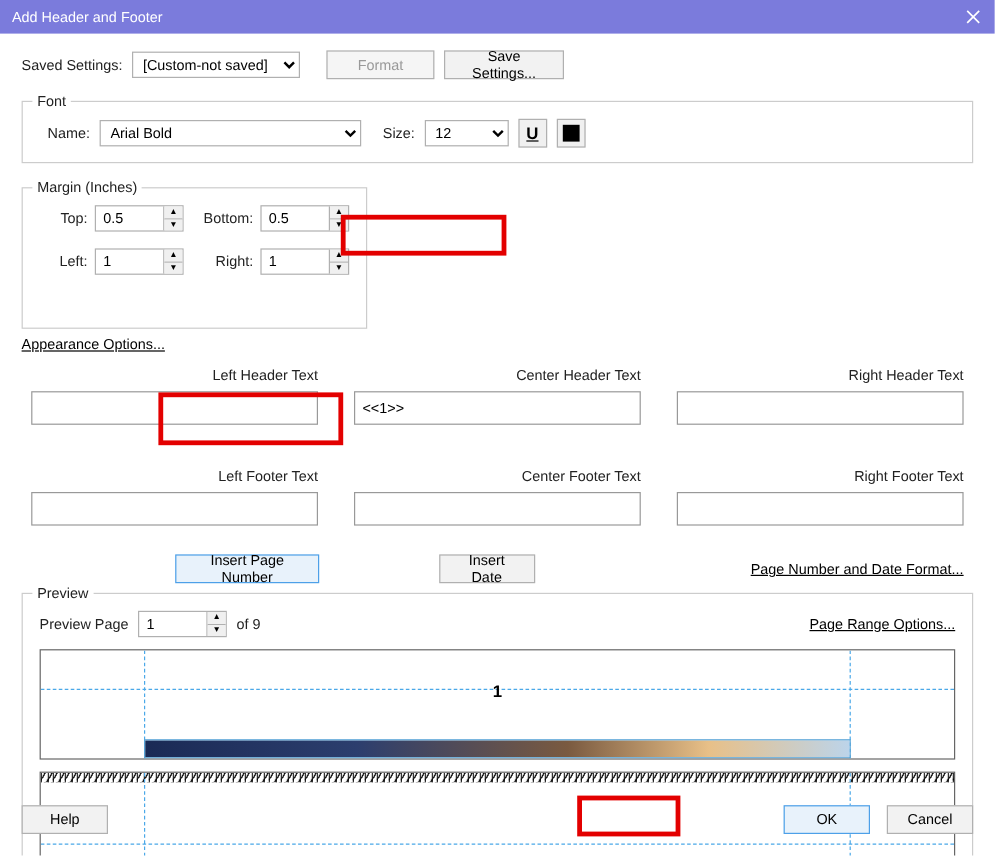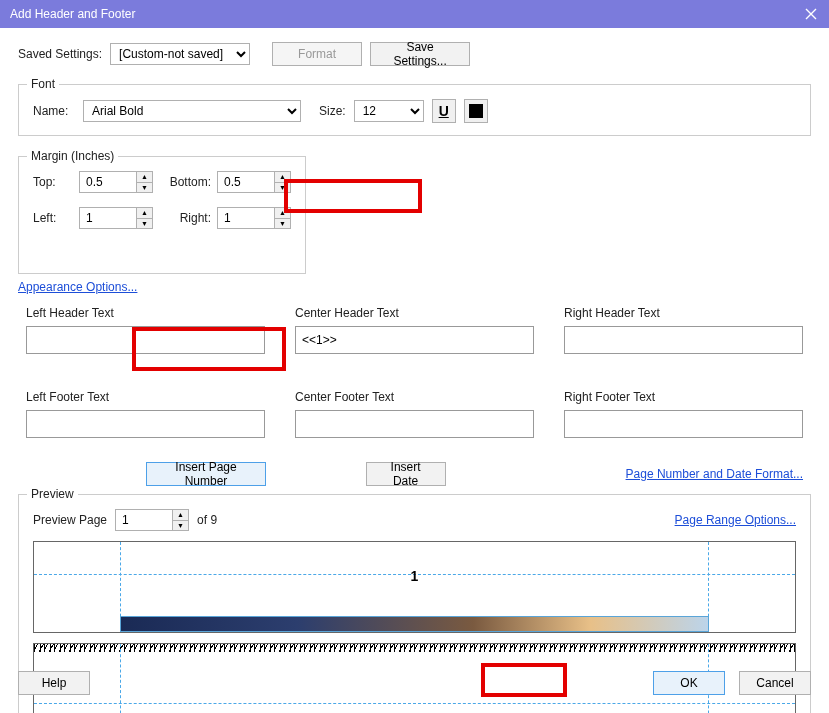--- a/index.html
+++ b/index.html
@@ -2,39 +2,39 @@
 <html><head>
 <meta charset="utf-8">
 <style>
 * { box-sizing: border-box; margin: 0; padding: 0; font-family: "Segoe UI", Tahoma, sans-serif; font-size: 12px; }
 body { background: #fff; width: 829px; height: 713px; position: relative; overflow: hidden; }
 .titlebar { background: #7b7bdc; height: 28px; display: flex; align-items: center; padding: 0 10px; color: #fff; position: relative; }
 .titlebar .close { position: absolute; right: 8px; top: 4px; width: 20px; height: 20px; display: flex; align-items: center; justify-content: center; cursor: pointer; }
 .content { padding: 14px 18px 18px 18px; }
 .row { display: flex; align-items: center; gap: 8px; }
 .saved-row { margin-bottom: 10px; }
-label { color: #222; }
+label { color: #222; text-align: right; }
 select { height: 22px; border: 1px solid #b0b0b0; background: #fff; padding: 0 4px; }
 input[type=text] { height: 22px; border: 1px solid #b0b0b0; background: #fff; padding: 0 6px; }
 .btn { height: 24px; padding: 0 16px; border: 1px solid #b0b0b0; background: #f2f2f2; cursor: pointer; display: inline-flex; align-items: center; justify-content: center; }
 .btn:disabled { color: #999; background: #f5f5f5; }
 .btn.primary { background: #e8f2fb; border: 1px solid #4da0e8; }
 .fieldset { border: 1px solid #ccc; position: relative; padding: 14px 14px 12px 14px; margin-top: 8px; }
 .fieldset .legend { position: absolute; top: -8px; left: 8px; background: #fff; padding: 0 4px; color: #222; }
 .top-sections { display: flex; gap: 12px; margin-bottom: 4px; flex-direction: column; }
 .font-box { flex: 1; }
 .margin-box { width: 288px; }
 .spin-wrap { position: relative; display: inline-block; }
 .spin-btns { position: absolute; right: 1px; top: 1px; bottom: 1px; width: 16px; display: flex; flex-direction: column; border-left: 1px solid #b0b0b0; }
 .spin-btns div { flex: 1; background: #f0f0f0; font-size: 7px; display: flex; align-items: center; justify-content: center; cursor: pointer; }
 .spin-btns div:first-child { border-bottom: 1px solid #b0b0b0; }
 .underline-btn { width: 24px; height: 24px; border: 1px solid #b0b0b0; display: flex; align-items: center; justify-content: center; background: #f0f0f0; cursor: pointer; font-weight: bold; text-decoration: underline; font-size: 14px; }
 .color-btn { width: 24px; height: 24px; border: 1px solid #b0b0b0; background: #f0f0f0; display: flex; align-items: center; justify-content: center; cursor: pointer; }
 .color-swatch { width: 14px; height: 14px; background: #000; }
-.link { color: #1d4ed8; text-decoration: underline; cursor: pointer; }
+.link { color: #000000; text-decoration: underline; cursor: pointer; }
 .margin-row { display: flex; align-items: center; gap: 6px; margin-bottom: 14px; }
 .margin-row:last-child { margin-bottom: 0; }
 .margin-row label { width: 40px; }
 .margin-row .right-label { width: 50px; text-align: right; margin-left: auto; }
 .hf-grid { display: grid; grid-template-columns: 1fr 1fr 1fr; gap: 36px 30px; margin-top: 12px; padding: 0 8px; }
 .hf-cell label { display: block; margin-bottom: 6px; }
 .hf-cell input { width: 100%; height: 28px; border: 1px solid #999; }
 .insert-row { display: flex; align-items: center; margin-top: 24px; padding: 0 8px; }
 .insert-row .spacer { flex: 1; }
 .preview-box { margin-top: 8px; }

